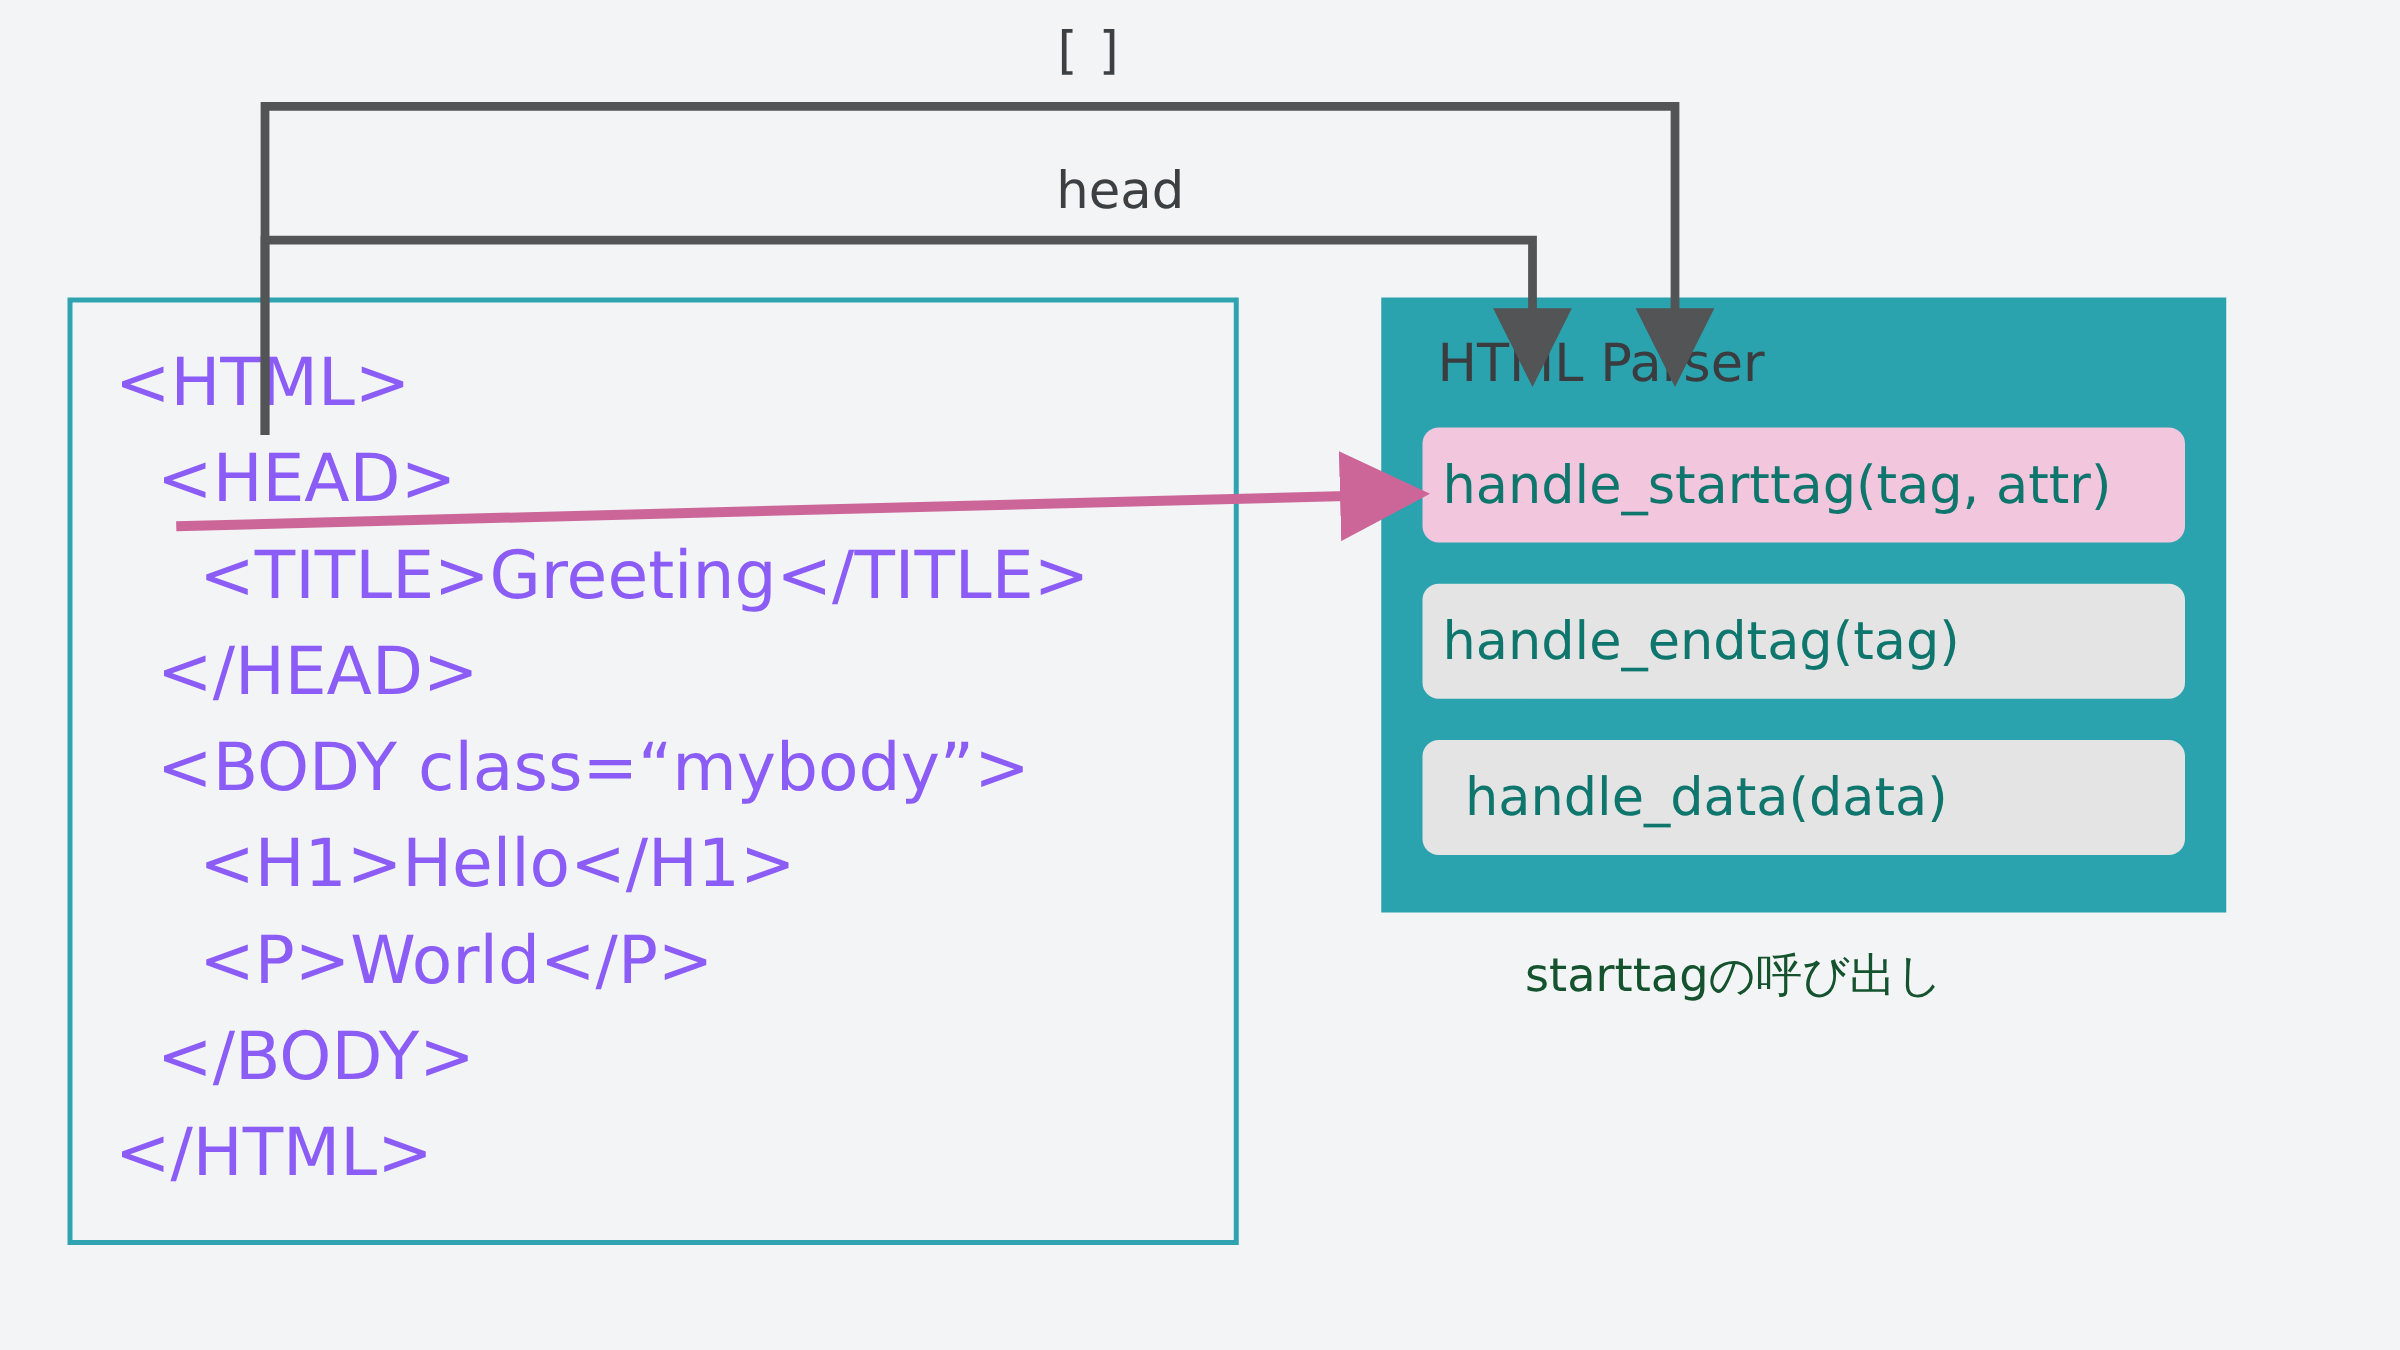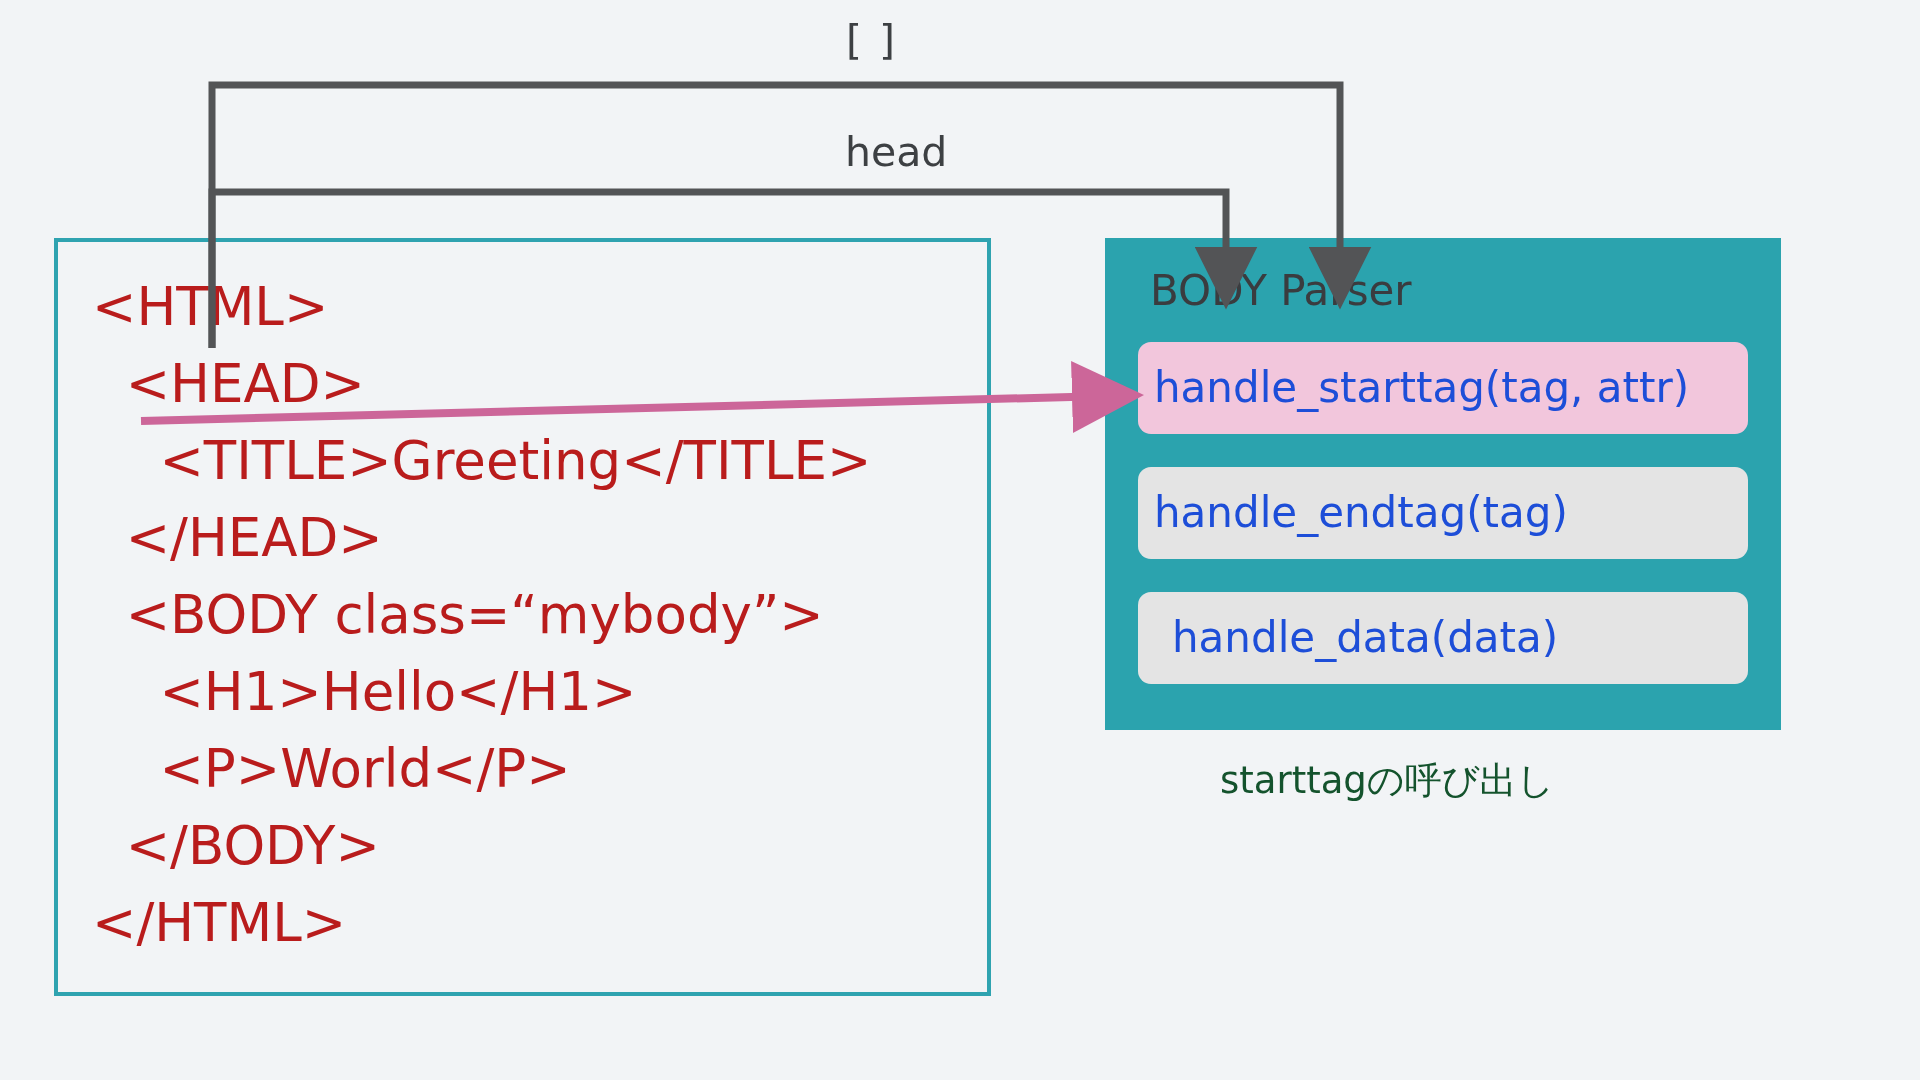--- a/index.html
+++ b/index.html
@@ -63,21 +63,21 @@
     border: 4px solid #2fa3b0;
     box-sizing: border-box;
     background: transparent;
     z-index: 1;
   }
   #source-code {
     position: absolute;
     left: 34px;
     top: 26px;
     margin: 0;
-    color: #b91c1c;
+    color: #8b5cf6;
     font-family: "DejaVu Sans", "Liberation Sans", sans-serif;
     font-size: 53px;
     line-height: 77px;
     white-space: pre;
     font-weight: 400;
   }
 
   
   #parser-panel {
     position: absolute;
@@ -103,21 +103,21 @@
     left: 33px;
     width: 610px;
     height: 92px;
     border-radius: 13px;
     box-sizing: border-box;
     display: flex;
     align-items: center;
   }
   .method-label {
     padding-left: 16px;
-    color: #1d4ed8;
+    color: #0f766e;
     font-size: 42px;
     line-height: 1;
     white-space: nowrap;
   }
   #method-row-0 { top: 104px; background: #f2c6dc; }
   #method-row-1 { top: 229px; background: #e4e4e4; }
   #method-row-2 { top: 354px; background: #e4e4e4; padding-left: 18px; }
 
   
   #caption {
@@ -170,21 +170,21 @@
   &lt;/HEAD&gt;
   &lt;BODY class=“mybody”&gt;
     &lt;H1&gt;Hello&lt;/H1&gt;
     &lt;P&gt;World&lt;/P&gt;
   &lt;/BODY&gt;
 &lt;/HTML&gt;</pre>
   </div>
 
   <div id="parser-panel">
 
-    <div id="parser-title">BODY Parser</div>
+    <div id="parser-title">HTML Parser</div>
 
     <div class="method-row" id="method-row-0">
       <span class="method-label">handle_starttag(tag, attr)</span>
     </div>
 
     <div class="method-row" id="method-row-1">
       <span class="method-label">handle_endtag(tag)</span>
     </div>
 
     <div class="method-row" id="method-row-2">

